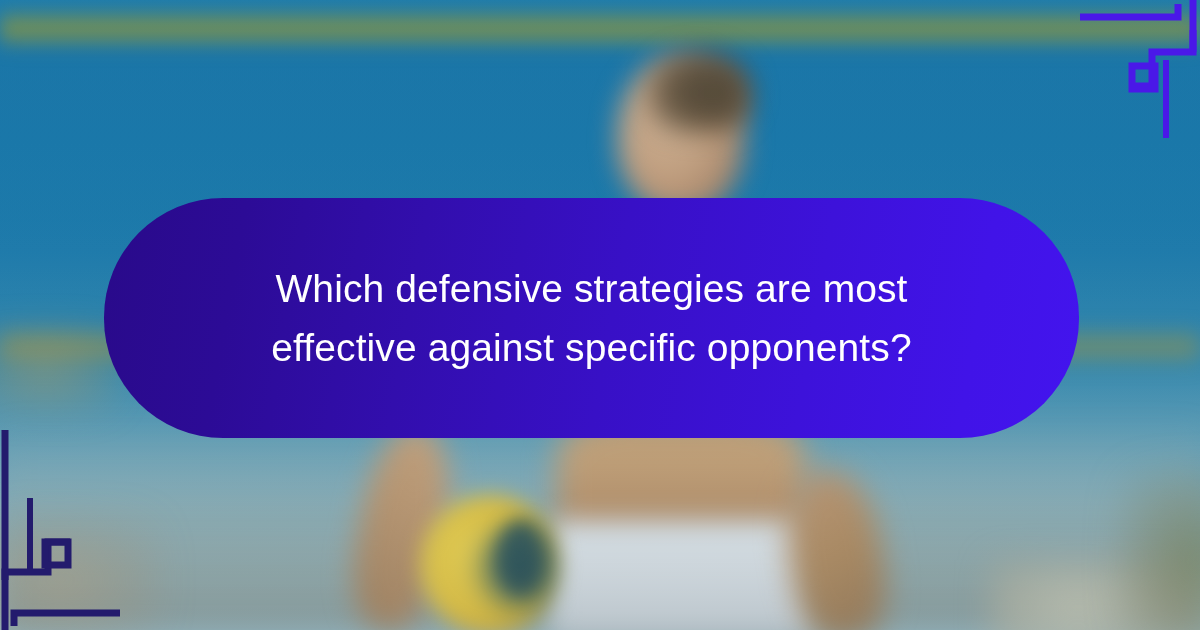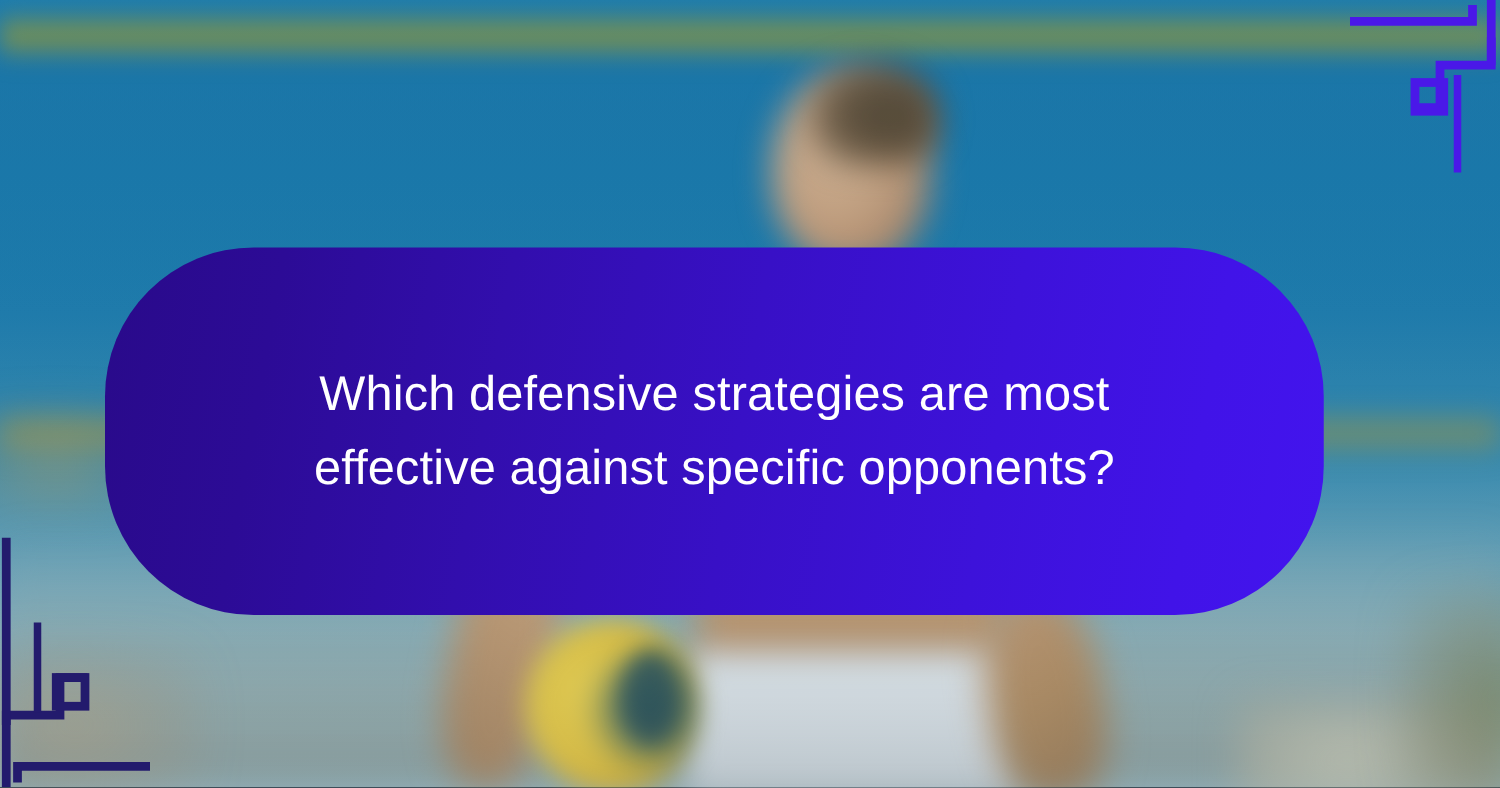--- a/index.html
+++ b/index.html
@@ -214,22 +214,22 @@
   .deco-bl {
     position: absolute;
     left: 0; bottom: 0;
     width: 120px; height: 200px;
     pointer-events: none;
   }
 
   
   .card {
     position: absolute;
-    left: 84px; top: 198px;
-    width: 975px; height: 294px;
+    left: 104px; top: 198px;
+    width: 975px; height: 240px;
     border-radius: 119px;
     background: linear-gradient(100deg,
       #290a8a 0%,
       #2c0b96 14%,
       #320ead 32%,
       #3810c6 52%,
       #3d12da 72%,
       #4113e8 88%,
       #4314ee 100%);
     display: flex;

